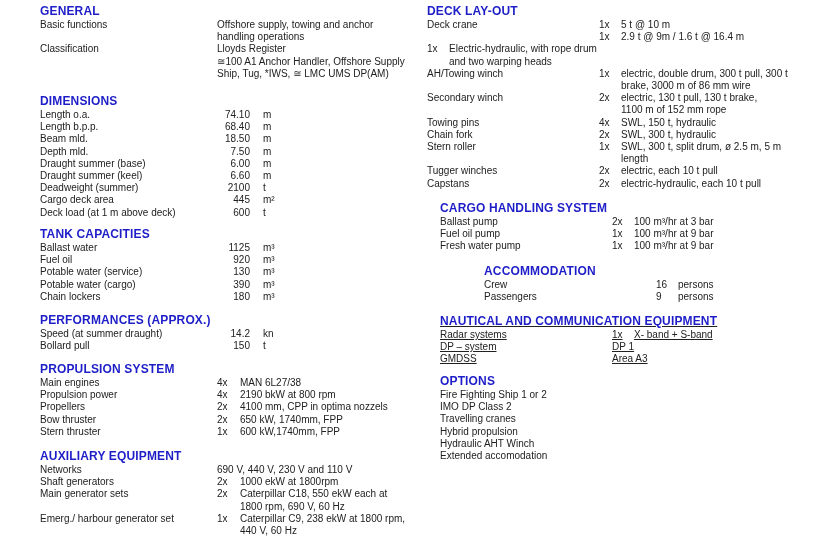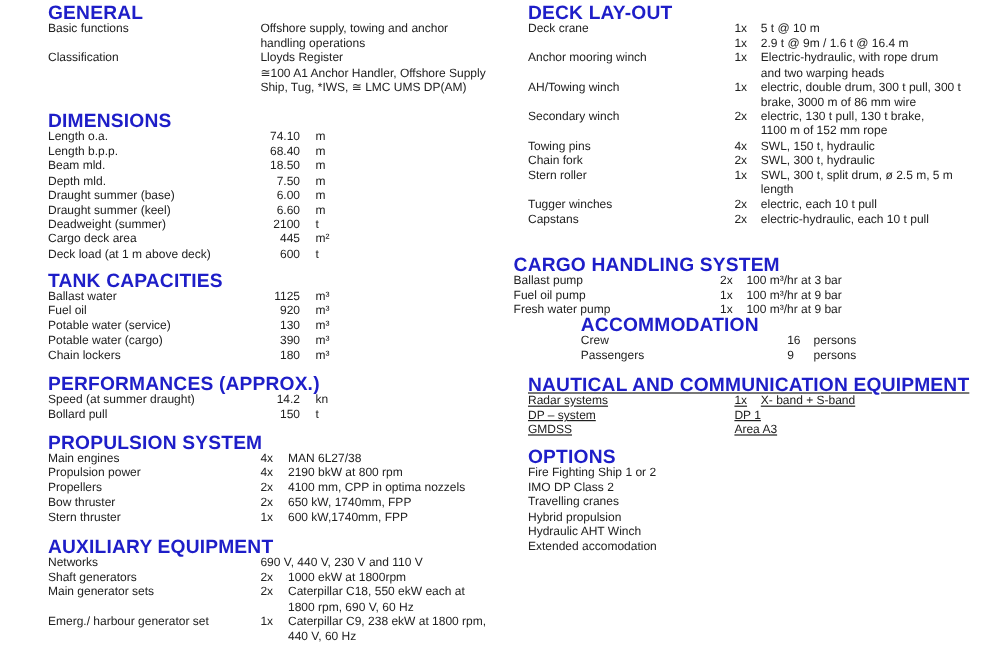--- a/index.html
+++ b/index.html
@@ -8,21 +8,21 @@
     position: relative;
     background: #ffffff;
     overflow: hidden;
     font-family: "Liberation Sans", sans-serif;
     font-size: 10px;
     color: var(--text-color, #212121);
   }
   .section { position: absolute; }
   .section-title {
     font-weight: 700;
-    font-size: 16px;
+    font-size: 12px;
     line-height: 13px;
     margin-bottom: 1px;
     letter-spacing: 0.15px;
     color: var(--heading-color, #1e1ec8);
     white-space: nowrap;
   }
   .row { display: flex; align-items: flex-start; line-height: 12.2px; }
   .label { flex: 0 0 177px; white-space: nowrap; }
   .col-right .label { flex-basis: 172px; }
   .qty { flex: 0 0 23px; white-space: nowrap; }
@@ -206,38 +206,37 @@
       </div>
       <div class="row">
         <div class="label">Emerg./ harbour generator set</div>
         <div class="qty">1x</div>
         <div class="lines">
           <div class="line">Caterpillar C9, 238 ekW at 1800 rpm,</div>
           <div class="line">440 V, 60 Hz</div>
         </div>
       </div>
     </div>
-    <div class="section col-right" style="left: 440px; top: 5px; width: 390px;">
+    <div class="section col-right" style="left: 427px; top: 5px; width: 390px;">
       <div class="section-title">DECK LAY-OUT</div>
       <div class="row">
         <div class="label">Deck crane</div>
         <div class="qty">1x</div>
         <div class="lines">
           <div class="line">5 t @ 10 m</div>
         </div>
       </div>
       <div class="row">
         <div class="label"></div>
         <div class="qty">1x</div>
         <div class="lines">
           <div class="line">2.9 t @ 9m / 1.6 t @ 16.4 m</div>
         </div>
       </div>
       <div class="row">
-        <div class="label">Anchor mooring winch</div>
         <div class="qty">1x</div>
         <div class="lines">
           <div class="line">Electric-hydraulic, with rope drum</div>
           <div class="line">and two warping heads</div>
         </div>
       </div>
       <div class="row">
         <div class="label">AH/Towing winch</div>
         <div class="qty">1x</div>
         <div class="lines">
@@ -283,21 +282,21 @@
         </div>
       </div>
       <div class="row">
         <div class="label">Capstans</div>
         <div class="qty">2x</div>
         <div class="lines">
           <div class="line">electric-hydraulic, each 10 t pull</div>
         </div>
       </div>
     </div>
-    <div class="section col-right" style="left: 428px; top: 202px; width: 390px; margin-top: 13px;">
+    <div class="section col-right" style="left: 440px; top: 202px; width: 390px;">
       <div class="section-title">CARGO HANDLING SYSTEM</div>
       <div class="row">
         <div class="label">Ballast pump</div>
         <div class="qty">2x</div>
         <div class="lines">
           <div class="line">100 m³/hr at 3 bar</div>
         </div>
       </div>
       <div class="row">
         <div class="label">Fuel oil pump</div>

